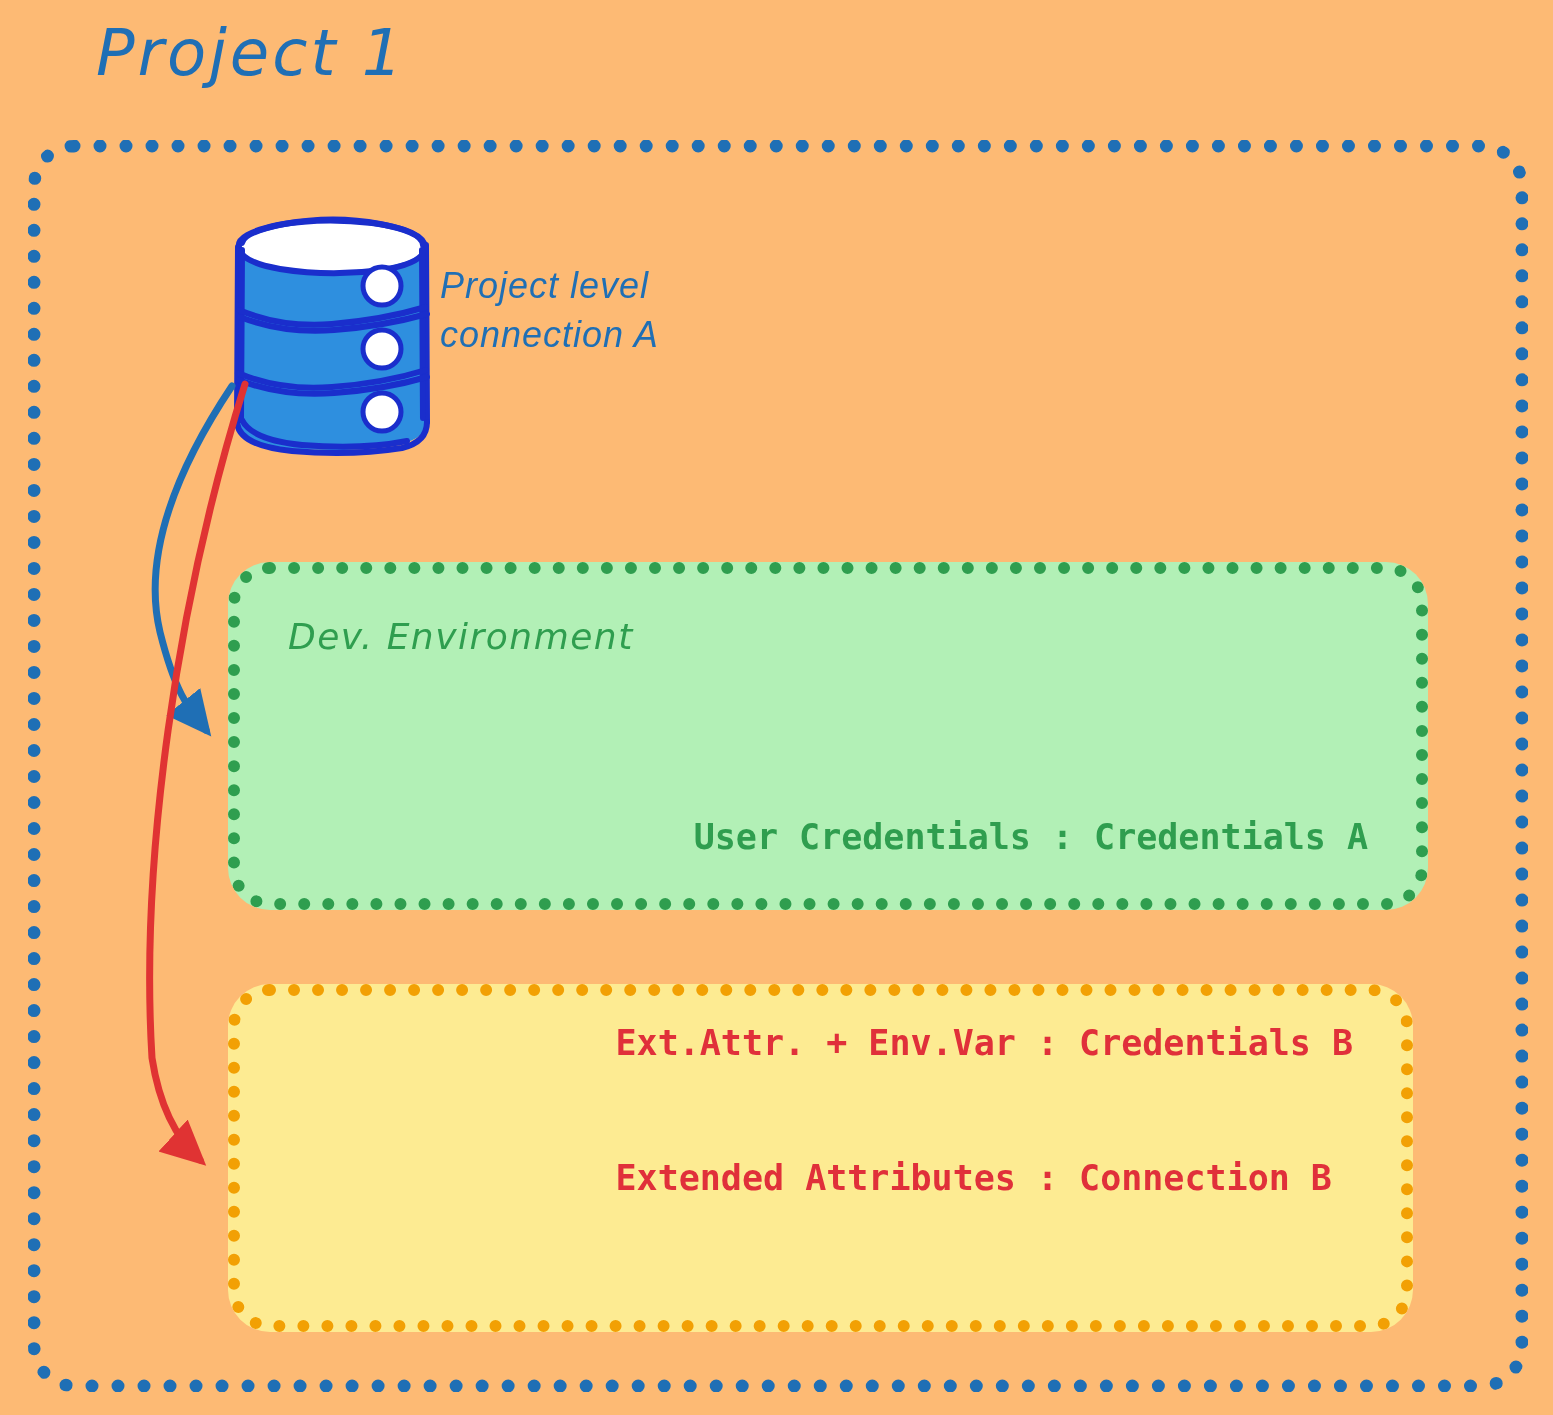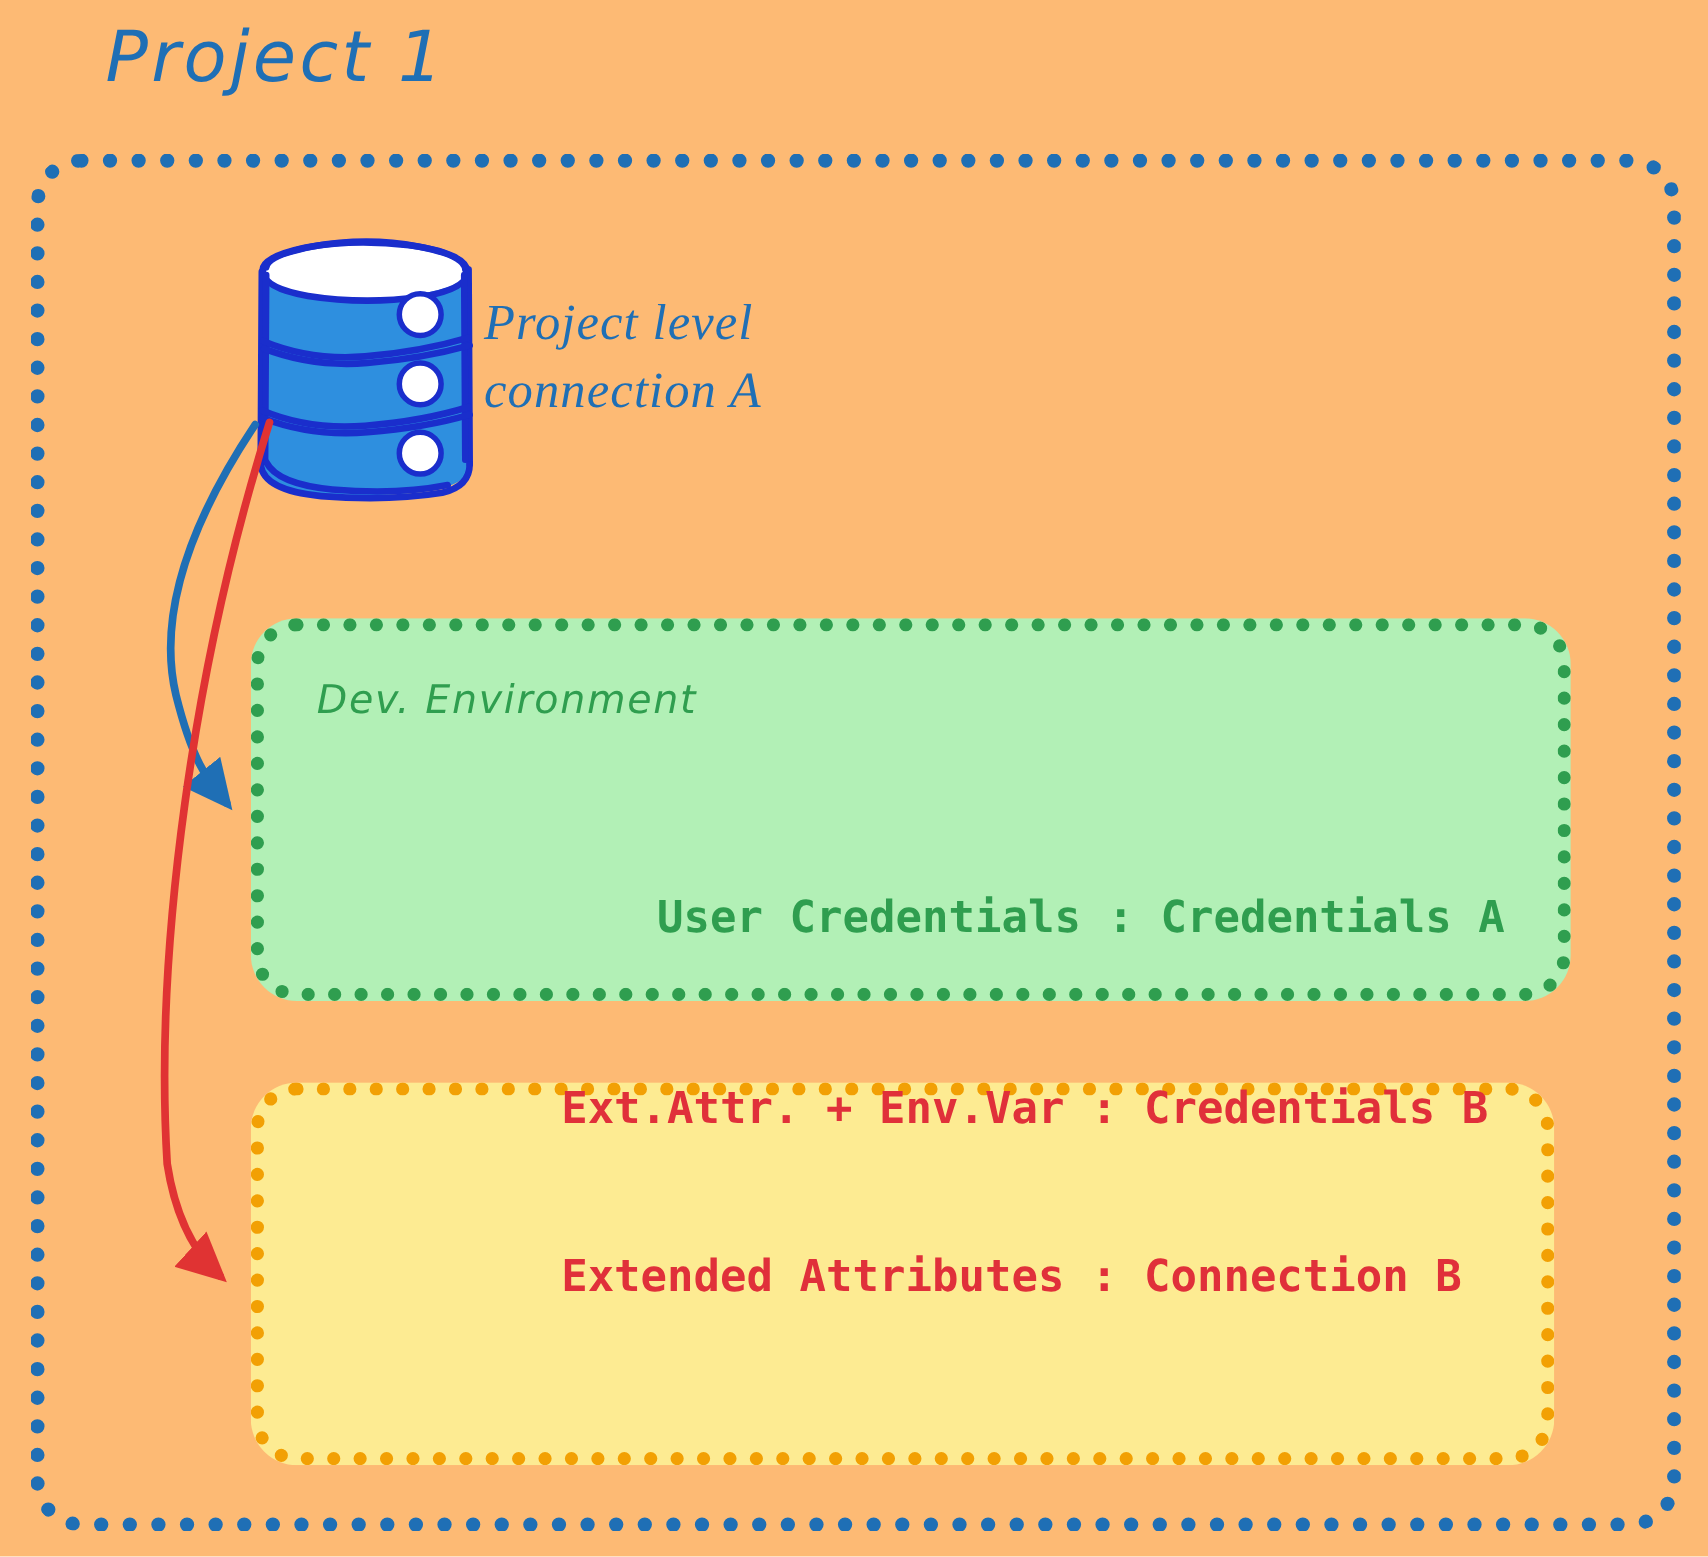--- a/index.html
+++ b/index.html
@@ -78,21 +78,21 @@
     letter-spacing: 1.5px;
     white-space: nowrap;
   }
   .env-dev .env-title { color: #2f9e4f; }
   .env-prod .env-title { color: #f2a004; }
 
   .env-lines {
     position: absolute;
     right: 48px;
     font-family: "DejaVu Sans Mono", monospace;
-    font-size: 40px;
+    font-size: 35px;
     font-weight: bold;
     line-height: 1.28;
     text-align: left;
     white-space: pre;
   }
   .env-dev .env-lines {
     bottom: 38px;
     color: #2f9e4f;
   }
   .env-prod .env-lines {
@@ -106,22 +106,22 @@
     left: 222px;
     top: 210px;
     width: 220px;
     height: 250px;
   }
   .db-label {
     position: absolute;
     left: 440px;
     top: 262px;
     width: 420px;
-    font-family: Liberation Serif, serif;
-    font-size: 46px;
+    font-family: Liberation Sans, sans-serif;
+    font-size: 36px;
     font-style: italic;
     line-height: 1.35;
     letter-spacing: 1px;
     color: #1f6fb5;
     white-space: pre-line;
   }
 
   
   .arrow-layer {
     position: absolute;

